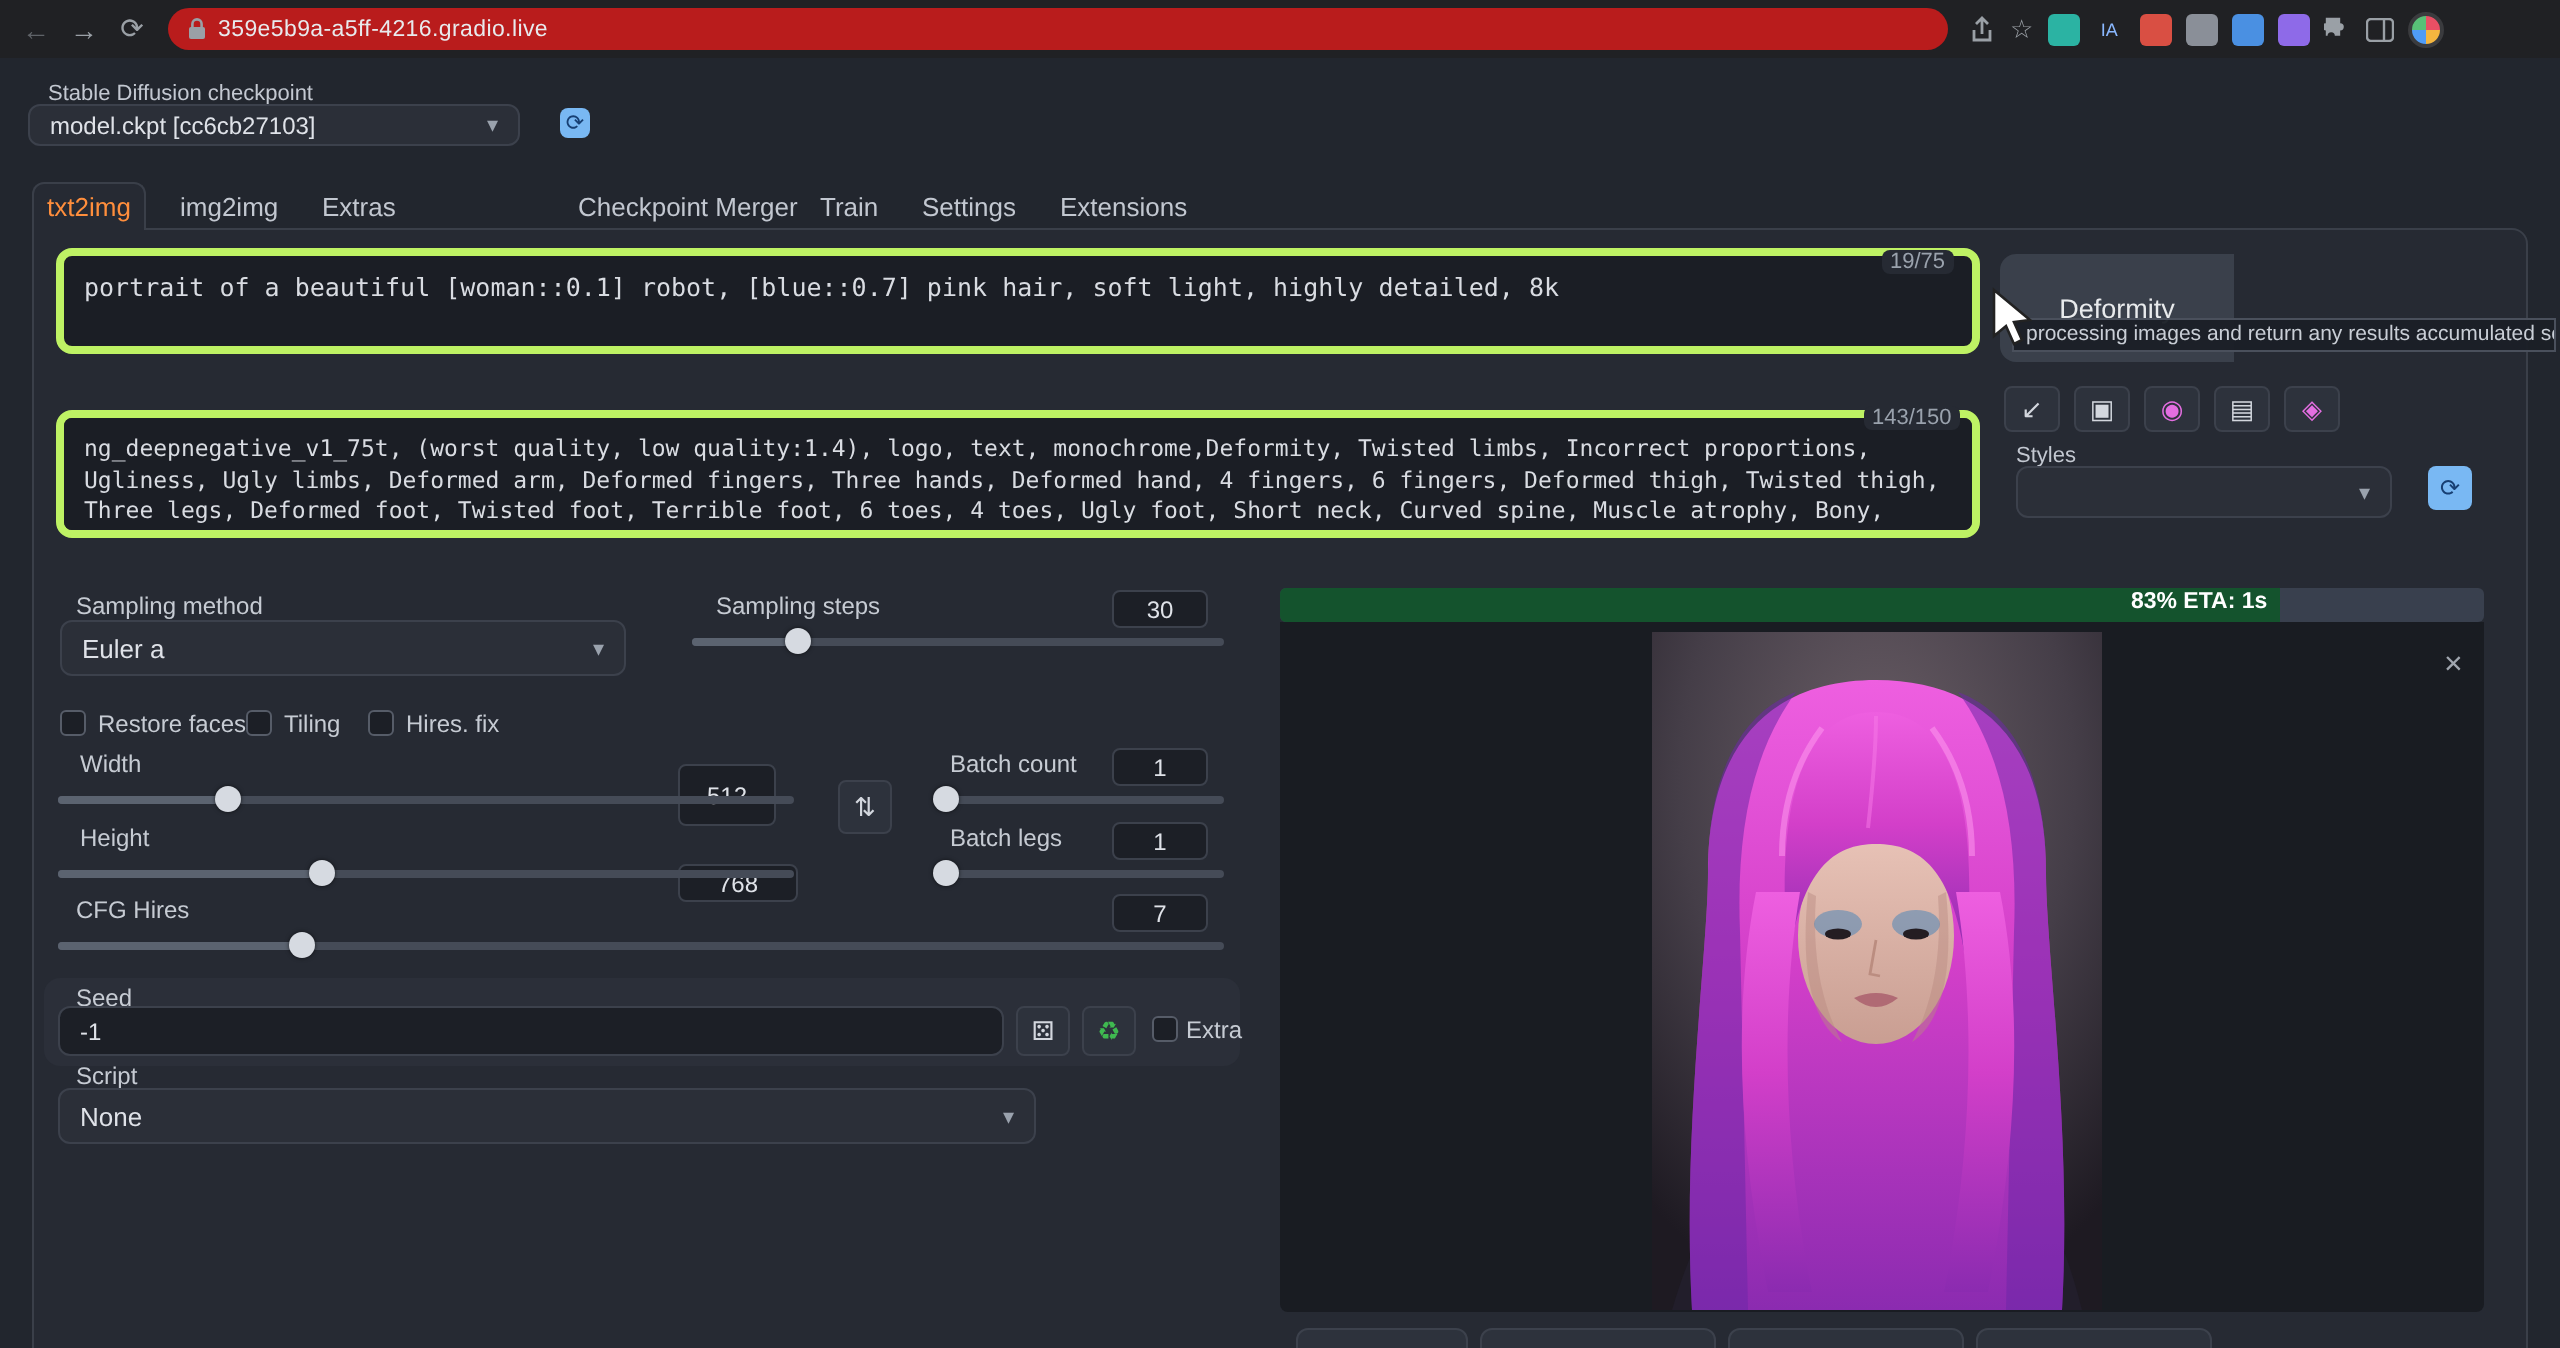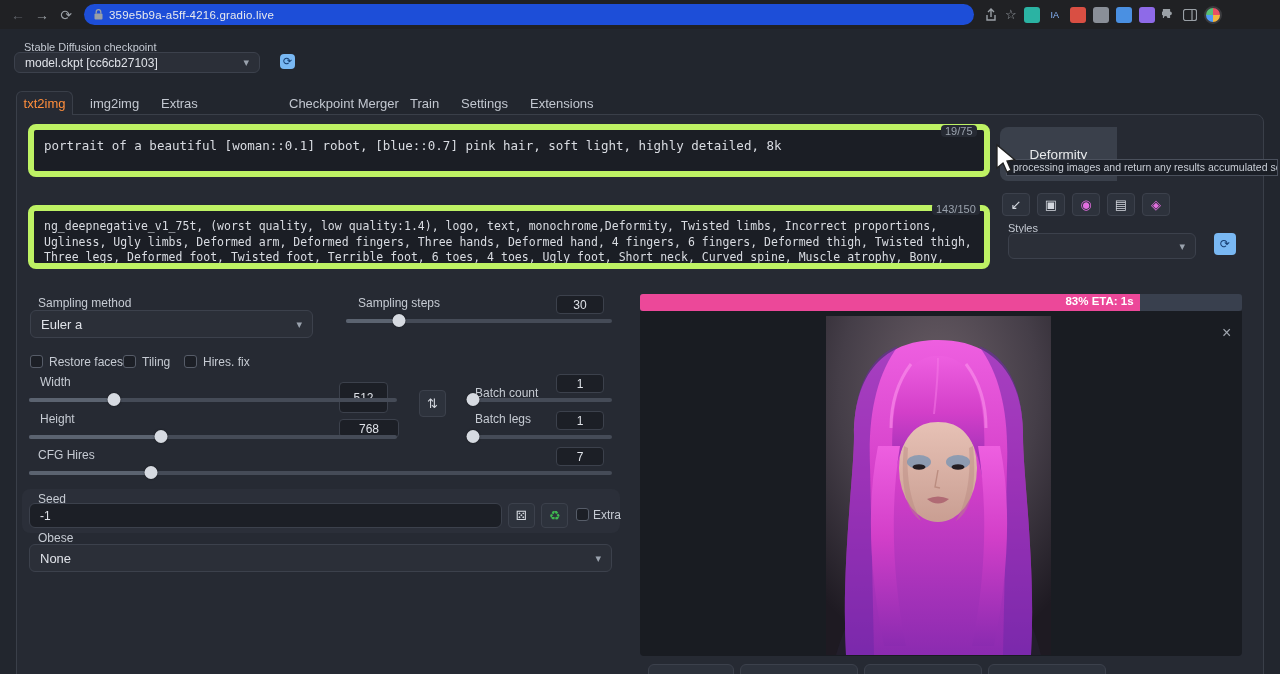--- a/index.html
+++ b/index.html
@@ -5,21 +5,21 @@
   * { box-sizing: border-box; }
   body { margin:0; background:#000; font-family:"Liberation Sans","DejaVu Sans",sans-serif; }
   #screen { position:relative; width:1280px; height:674px; overflow:hidden; background:#22262e; }
   .abs { position:absolute; }
 
   
   #browser-bar { position:absolute; top:0; left:0; width:1280px; height:29px; background:#202124;
                  display:flex; align-items:center; z-index:40; }
   .nav-ic { color:#9aa0a6; font-size:14px; width:24px; text-align:center; cursor:default; }
   .nav-ic.dim { color:#5f6368; }
-  .urlbar { display:flex; align-items:center; gap:6px; background:#1d4ed8; border-radius:12px;
+  .urlbar { display:flex; align-items:center; gap:6px; background:#b91c1c; border-radius:12px;
             height:21px; width:890px; margin-left:6px; padding:0 10px; }
   .url-text { color:#e8eaed; font-size:11.5px; letter-spacing:.2px; }
   .chrome-right { display:flex; align-items:center; gap:7px; margin-left:10px; }
   .ext { width:16px; height:16px; border-radius:3px; display:flex; align-items:center; justify-content:center;
          font-size:8px; font-weight:normal; color:#fff; }
   .avatar { width:18px; height:18px; border-radius:50%;
             background: conic-gradient(#e94f64 0 25%, #f4b63f 25% 50%, #4f9cf7 50% 75%, #58c077 75% 100%);
             border:2px solid #3a3b3e; }
 
   
@@ -34,34 +34,34 @@
             font-size:12px; display:flex; align-items:center; justify-content:center; }
   .slider { height:5px; }
   .slider .track { position:absolute; left:0; right:0; top:1px; height:4px; background:#454b57; border-radius:2px; }
   .slider .fill  { position:absolute; left:0; top:1px; height:4px; background:#5b6370; border-radius:2px; }
   .slider .thumb { position:absolute; top:-4px; width:13px; height:13px; border-radius:50%;
                    background:#d6dae1; transform:translateX(-50%); box-shadow:0 0 2px rgba(0,0,0,.6); }
   .cb { width:13px; height:13px; background:#1c1f26; border:1px solid #565c68; border-radius:3px; }
   .icon-btn { background:#2d323c; border:1px solid #3c414c; border-radius:4px; color:#d3d7de;
               display:flex; align-items:center; justify-content:center; font-size:13px; }
   .tab-plain { font-size:13px; color:#c2c7d0; cursor:default; }
-  .textarea { background:#1b1e25; border:6px solid #bef264; border-radius:8px; color:#d9dce2;
+  .textarea { background:#1b1e25; border:4px solid #bef264; border-radius:8px; color:#d9dce2;
               resize:none; outline:none; padding:8px 10px; line-height:1.35; }
   .counter { font-size:11px; color:#9aa2ad; background:#262a33; border-radius:4px; padding:0 4px; z-index:5; }
 
   #main-panel { position:absolute; left:16px; top:114px; width:1248px; height:600px;
                 background:#262a33; border:1px solid #3a3f49; border-radius:0 8px 8px 8px; }
 
   .gen-btn { background:#3a404b; color:#e8eaec; font-size:13.5px; display:flex; align-items:center;
              justify-content:center; }
   #tooltip { background:rgba(27,31,39,.96); border:1px solid #4a505c; color:#c9ced6;
              font-size:10.5px; line-height:15px; padding:0 6px; white-space:nowrap; overflow:hidden; z-index:45; }
 
   #progress-bar { background:#39404e; border-radius:3px; overflow:hidden; }
-  #progress-fill { position:absolute; left:0; top:0; bottom:0; background:#ec4899;padding-left:36px; }
+  #progress-fill { position:absolute; left:0; top:0; bottom:0; background:#14532d;padding-left:36px; }
   #progress-label { position:absolute; right:6px; top:1px; color:#fff; font-size:11.5px; font-weight:bold; }
 
   .result-btn { background:#2d323c; border:1px solid #3c414c; border-radius:6px; }
 </style>
 </head>
 <body>
 
 <div id="screen">
 
   <div id="browser-bar">
@@ -187,30 +187,30 @@
   <div class="slider abs" style="left:29px;top:397px;width:368px">
     <div class="track"></div>
       <div class="fill" style="width:23%"></div>
       <div class="thumb" style="left:23%"></div>
   </div>
 
   <div class="icon-btn abs" style="left:419px;top:390px;width:27px;height:27px">
     <span>⇅</span>
   </div>
 
-  <div class="abs ctl-label" style="left:475px;top:386px">Batch count</div>
+  <div class="abs ctl-label" style="left:475px;top:375px">Batch count</div>
   <div class="numbox abs" style="left:556px;top:374px;width:48px;height:19px">1</div>
   <div class="slider abs" style="left:467px;top:397px;width:145px">
     <div class="track"></div>
       <div class="fill" style="width:4%"></div>
       <div class="thumb" style="left:4%"></div>
   </div>
 
   <div class="abs ctl-label" style="left:40px;top:412px">Height</div>
-  <div class="numbox abs" style="left:339px;top:419px;width:60px;height:19px">768</div>
+  <div class="numbox abs" style="left:339px;top:432px;width:60px;height:19px">768</div>
   <div class="slider abs" style="left:29px;top:434px;width:368px">
     <div class="track"></div>
       <div class="fill" style="width:36%"></div>
       <div class="thumb" style="left:36%"></div>
   </div>
 
   <div class="abs ctl-label" style="left:475px;top:412px">Batch legs</div>
   <div class="numbox abs" style="left:556px;top:411px;width:48px;height:19px">1</div>
   <div class="slider abs" style="left:467px;top:434px;width:145px">
     <div class="track"></div>
@@ -231,22 +231,22 @@
   <input class="abs" style="left: 29px; top: 503px; width: 473px; height: 25px; background: rgb(28, 31, 38); border: 1px solid rgb(60, 65, 76); border-radius: 6px; color: rgb(223, 226, 232); font-size: 12px; padding: 0px 10px; font-family: inherit;" value="-1">
   <div class="icon-btn abs" style="left:508px;top:503px;width:27px;height:25px">
     <span>⚄</span>
   </div>
   <div class="icon-btn abs" style="left:541px;top:503px;width:27px;height:25px;color:#3fb950">
     <span>♻</span>
   </div>
   <div class="cb abs" style="left:576px;top:508px"></div>
   <span class="abs ctl-label" style="left:593px;top:508px">Extra</span>
 
-  <div class="abs ctl-label" style="left:38px;top:531px">Obese</div>
-  <div class="dd abs" style="left:29px;top:544px;width:583px;height:28px">
+  <div class="abs ctl-label" style="left:38px;top:531px">Script</div>
+  <div class="dd abs" style="left:29px;top:544px;width:489px;height:28px">
     <span>None</span>
     <span class="chev">▾</span>
   </div>
 
   <div id="progress-bar" class="abs" style="left:640px;top:294px;width:602px;height:17px">
     <div id="progress-fill" style="width:83%">
       <span id="progress-label">83% ETA: 1s</span>
     </div>
   </div>
 

